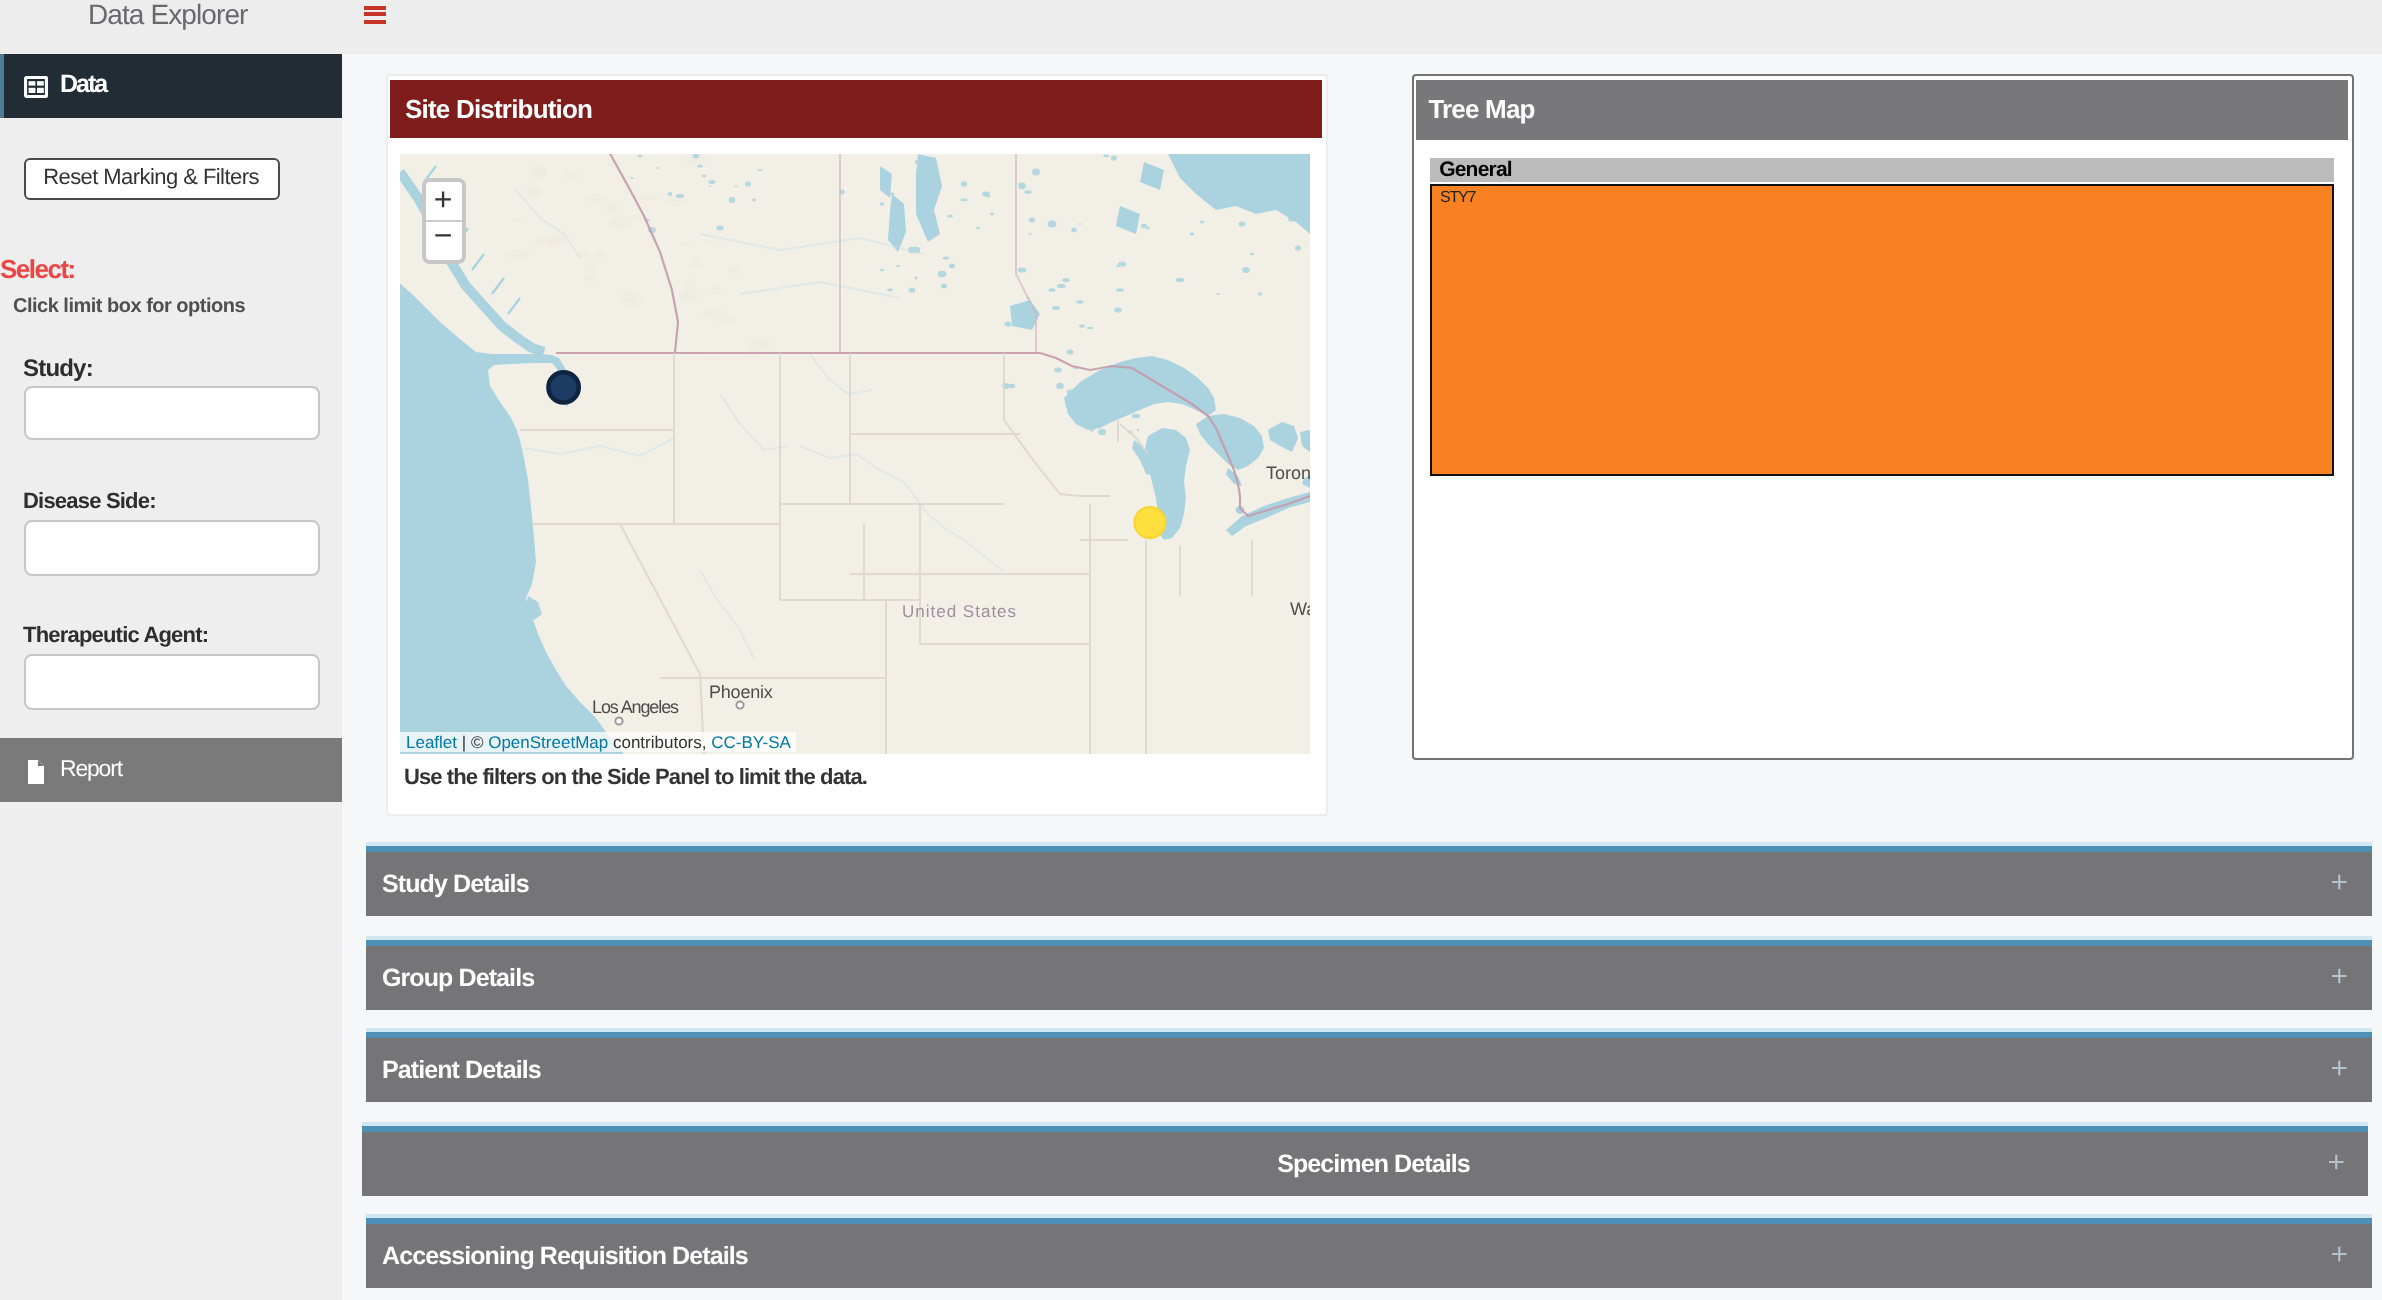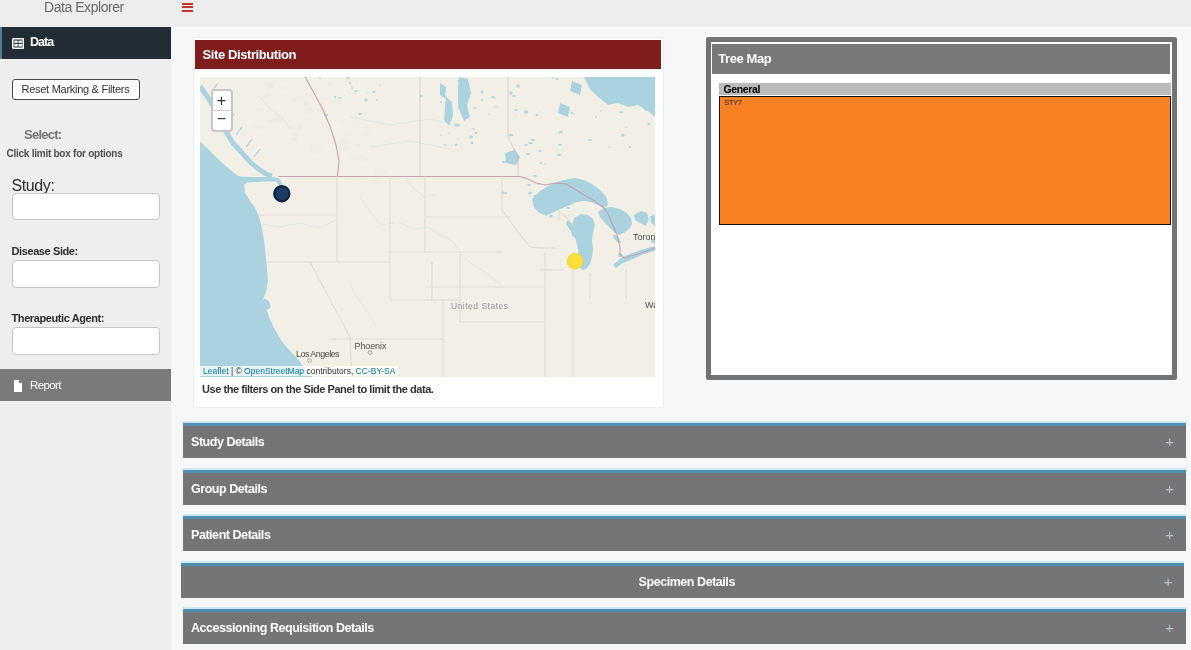--- a/index.html
+++ b/index.html
@@ -21,24 +21,24 @@
     <rect x="0.7" y="0.7" width="10.6" height="9.6" rx="1" fill="none" stroke="#fff" stroke-width="1.7"></rect>
     <rect x="2.3" y="2.6" width="3.4" height="2.2" fill="#fff"></rect>
     <rect x="6.5" y="2.6" width="3.4" height="2.2" fill="#fff"></rect>
     <rect x="2.3" y="5.9" width="3.4" height="2.6" fill="#fff"></rect>
     <rect x="6.5" y="5.9" width="3.4" height="2.6" fill="#fff"></rect>
   </svg>
 <div class="abs" style="left:30px;top:27px;height:31.5px;line-height:31.5px;color:#fff;font-size:12.5px;font-weight:700;letter-spacing:-1px">Data</div>
 
 <div class="abs" style="left:11.5px;top:79px;width:128px;height:21px;background:#fff;border:1px solid #4a4a4a;border-radius:3px;font-size:11px;color:#333;text-align:center;line-height:19px;letter-spacing:-0.28px">Reset Marking &amp; Filters</div>
 
-<div class="abs" style="left:24px;top:126.5px;font-size:13px;font-weight:700;color:#737373;letter-spacing:-0.75px">Select:</div>
+<div class="abs" style="left:0;top:126.5px;font-size:13px;font-weight:700;color:#ef4444;letter-spacing:-0.75px">Select:</div>
 <div class="abs" style="left:6.5px;top:147.5px;font-size:10px;font-weight:700;color:#4f4f4f;letter-spacing:-0.25px">Click limit box for options</div>
 
-<div class="abs" style="left:11.5px;top:177px;font-size:16px;font-weight:400;color:#2e2e2e;letter-spacing:-0.4px">Study:</div>
+<div class="abs" style="left:11.5px;top:177px;font-size:12px;font-weight:700;color:#2e2e2e;letter-spacing:-0.4px">Study:</div>
 <div class="abs" style="left:11.5px;top:192.5px;width:148.5px;height:27.5px;background:#fff;border:1px solid #c6c6c6;border-radius:4px"></div>
 
 <div class="abs" style="left:11.5px;top:244.5px;font-size:11px;font-weight:700;color:#2e2e2e;letter-spacing:-0.4px">Disease Side:</div>
 <div class="abs" style="left:11.5px;top:260px;width:148.5px;height:27.5px;background:#fff;border:1px solid #c6c6c6;border-radius:4px"></div>
 
 <div class="abs" style="left:11.5px;top:311.5px;font-size:11px;font-weight:700;color:#2e2e2e;letter-spacing:-0.4px">Therapeutic Agent:</div>
 <div class="abs" style="left:11.5px;top:327px;width:148.5px;height:27.5px;background:#fff;border:1px solid #c6c6c6;border-radius:4px"></div>
 
 <div class="abs" style="left:0;top:369px;width:171px;height:32px;background:#7a7a7a"></div>
 <svg width="8" height="12" viewBox="0 0 8 12" style="position:absolute;left:13.5px;top:379.5px">
@@ -289,24 +289,24 @@
   <div style="position:absolute;left:17px;top:51.5px;width:22px;height:43px;background:#fff;border:2px solid rgba(0,0,0,0.22);border-radius:4px">
     <div style="height:20px;text-align:center;font-size:16px;color:#333;line-height:20px;border-bottom:1px solid #ccc">+</div>
     <div style="height:18px;text-align:center;font-size:16px;color:#333;line-height:16px">−</div>
   </div>
   <div style="position:absolute;left:6.5px;top:328.5px;width:455px;height:11.5px;font-size:8.5px;line-height:11.5px;text-align:left;color:#333">
     <span style="background:rgba(255,255,255,0.72);padding:0 3px"><span style="color:#0078A8">Leaflet</span> | © <span style="color:#0078A8">OpenStreetMap</span> contributors, <span style="color:#0078A8">CC-BY-SA</span></span>
   </div>
   <div style="position:absolute;left:8.5px;top:345.5px;font-size:11px;font-weight:700;color:#333;letter-spacing:-0.45px">Use the filters on the Side Panel to limit the data.</div>
 </div>
 
-<div class="abs" style="left:706px;top:37px;width:470.5px;height:343px;background:#fff;border:5px solid #737373;border-radius:2px">
+<div class="abs" style="left:706px;top:37px;width:470.5px;height:343px;background:#fff;border:1px solid #737373;border-radius:2px">
   <div style="position:absolute;left:1.2px;top:2px;right:1.2px;height:29.5px;background:#78787a;color:#fff;font-size:13px;font-weight:600;line-height:29.5px;padding-left:6px;letter-spacing:-0.4px">Tree Map</div>
   <div style="position:absolute;left:7.6px;top:40.5px;width:452px;height:12.5px;background:#bbbbbb;color:#000;font-size:10.5px;font-weight:700;line-height:12.5px;padding-left:5px;letter-spacing:-0.4px">General</div>
-  <div style="position:absolute;left:8px;top:53.5px;width:452px;height:129px;background:#f88121;border:1px solid #111;font-size:8px;color:#222;padding:1.5px 0 0 4px;letter-spacing:-0.6px">STY7</div>
+  <div style="position:absolute;left:8px;top:53.5px;width:452px;height:146px;background:#f88121;border:1px solid #111;font-size:8px;color:#222;padding:1.5px 0 0 4px;letter-spacing:-0.6px">STY7</div>
 </div>
 
 <div style="position:absolute;left:182.5px;top:421.0px;width:1003px;">
     <div style="height:2px;background:#cfe7f1"></div>
     <div style="height:3px;background:#4e90b5"></div>
     <div style="height:32px;background:#757577;color:#fff;font-size:12.5px;font-weight:600;line-height:32px;padding-left:8.5px;letter-spacing:-0.45px;position:relative">Study Details<span style="position:absolute;right:12px;top:0;font-weight:400;color:#b3c2cf;font-size:15px">+</span></div>
   </div>
 <div style="position:absolute;left:182.5px;top:467.5px;width:1003px;">
     <div style="height:2px;background:#cfe7f1"></div>
     <div style="height:3px;background:#4e90b5"></div>

